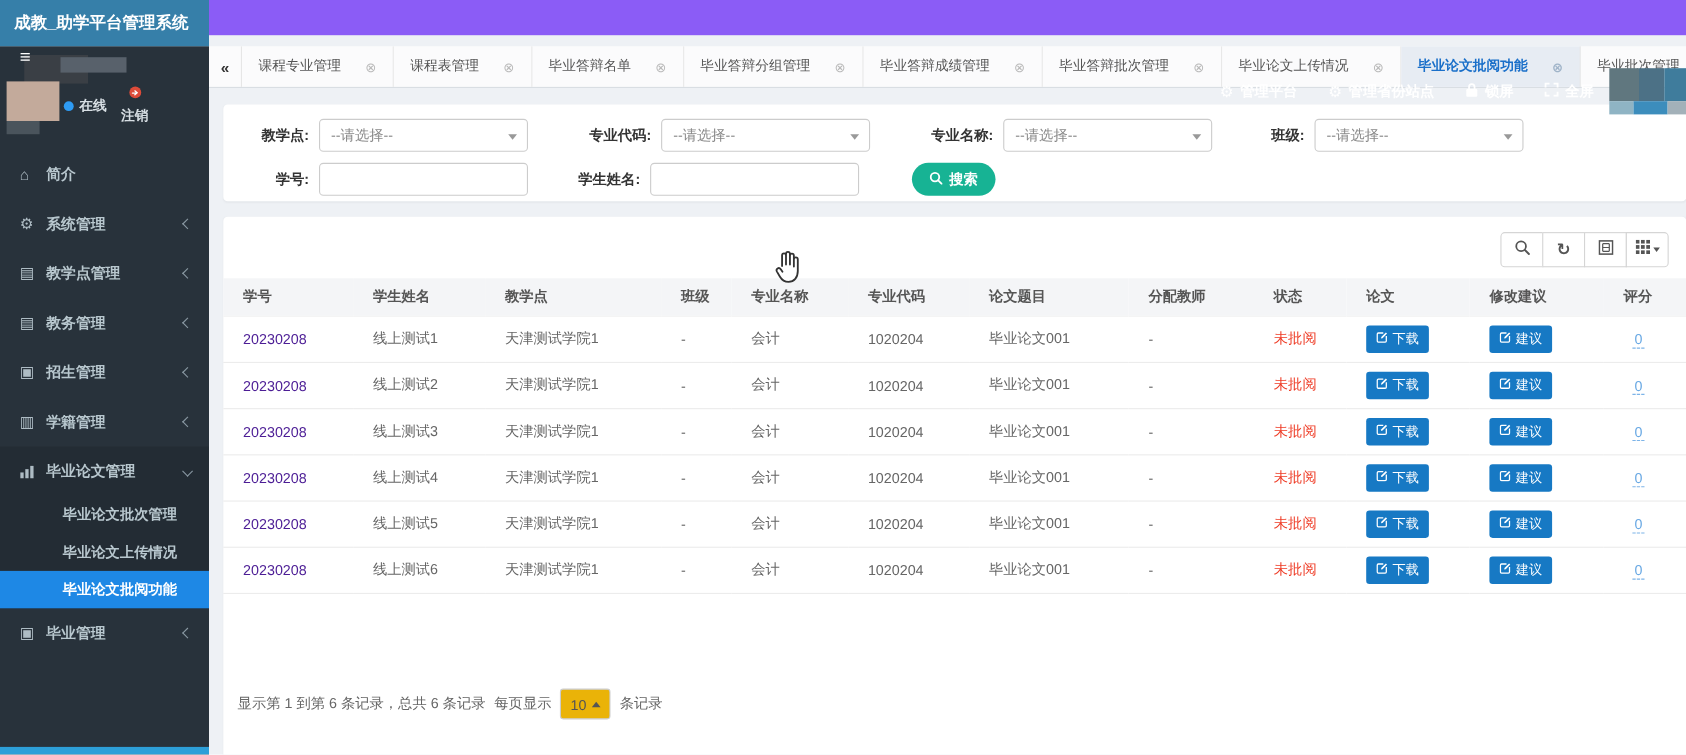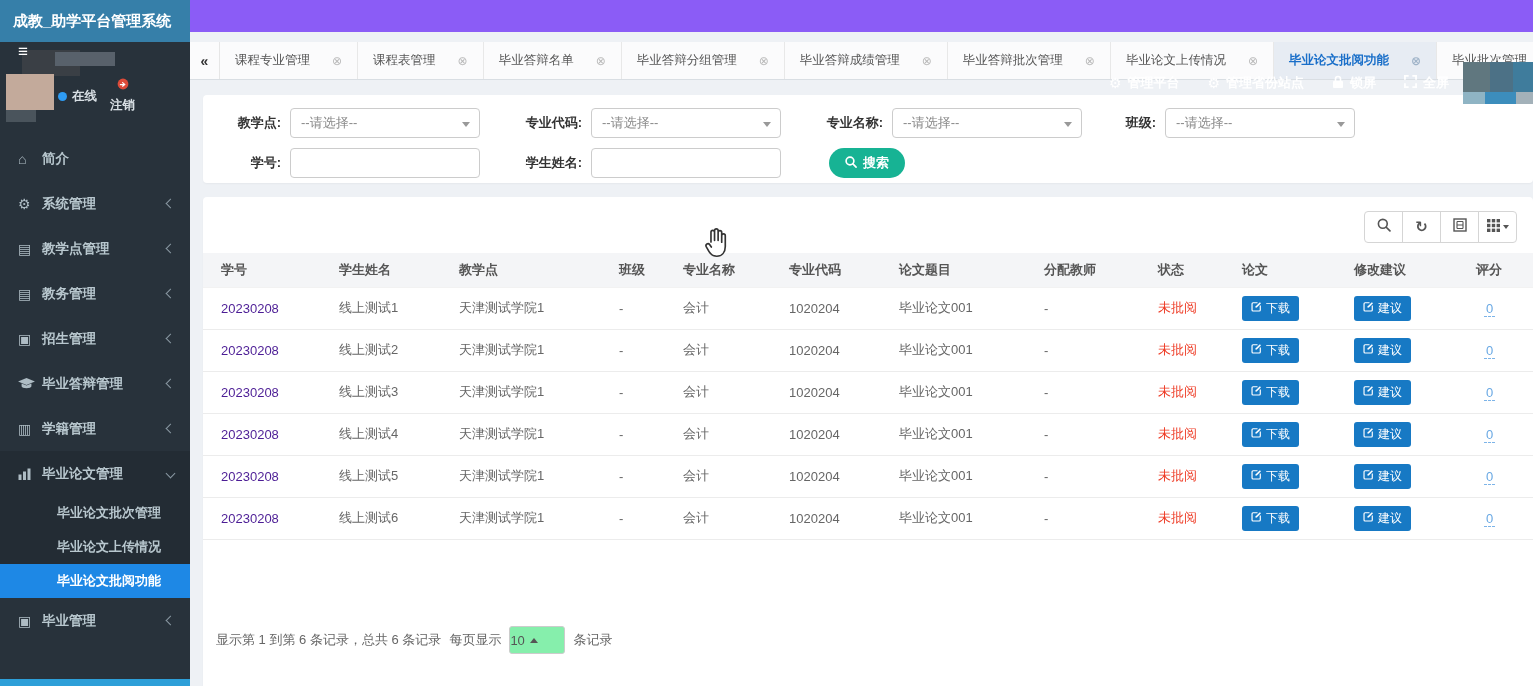--- a/index.html
+++ b/index.html
@@ -54,21 +54,21 @@
   .tab-scroll-r { width:34px; display:flex; align-items:center; justify-content:center; color:#333; font-size:14px; font-weight:bold; cursor:pointer; }
   .refresh-btn { display:flex; align-items:center; gap:5px; color:#444; font-size:12.5px; padding-left:10px; margin-right:-16px; width:60px; flex:none; cursor:pointer; }
   .refresh-btn .uglyph { font-size:14px; font-weight:bold; }
 
   
   .filter-panel { position:absolute; left:203px; right:0; top:95px; height:88px; background:#fff; border-radius:4px; box-shadow:0 1px 2px rgba(0,0,0,.04); padding:13px 16px; z-index:5; }
   .frow { display:flex; align-items:center; height:30px; }
   .frow + .frow { margin-top:10px; }
   .flabel { font-size:13px; font-weight:bold; color:#333; text-align:right; margin-right:9px; flex:none; }
   .w62{width:62px;} .w72{width:72px;} .w44{width:44px;}
-  .fsel { position:relative; width:190px; height:30px; border:1px solid #ccc; border-radius:4px; background:#fff; font-size:13px; color:#888; line-height:28px; padding:0 22px 0 10px; margin-right:30px; cursor:pointer; }
+  .fsel { position:relative; width:190px; height:30px; border:1px solid #ccc; border-radius:4px; background:#fff; font-size:13px; color:#888; line-height:28px; padding:0 22px 0 10px; margin-right:40px; cursor:pointer; }
   .fsel .caret { position:absolute; right:9px; top:13px; width:0; height:0; border-left:4px solid transparent; border-right:4px solid transparent; border-top:5px solid #999; }
   .finput { width:190px; height:30px; border:1px solid #ccc; border-radius:4px; background:#fff; margin-right:30px; font-size:13px; padding:0 8px; color:#333; }
   .search-btn { display:inline-flex; align-items:center; gap:6px; height:30px; padding:0 16px; border:none; border-radius:16px; background:#17b394; color:#fff; font-size:13px; font-weight:bold; margin-left:18px; cursor:pointer; }
 
   
   .table-panel { position:absolute; left:203px; right:0; top:197px; bottom:-8px; background:#fff; border-radius:4px; box-shadow:0 1px 2px rgba(0,0,0,.04); z-index:5; }
   .toolbar { display:flex; justify-content:flex-end; padding:14px 16px 10px; }
   .btn-group { display:flex; }
   .tbtn { width:39px; height:32px; background:#fff; border:1px solid #d5d5d5; margin-left:-1px; display:flex; align-items:center; justify-content:center; color:#555; cursor:pointer; gap:3px; }
   .tbtn:first-child { border-radius:4px 0 0 4px; margin-left:0; }
@@ -80,21 +80,21 @@
   thead th { background:#f4f5f7; color:#555; font-weight:bold; height:34px; text-align:left; padding-left:18px; }
   tbody td { height:42px; padding-left:18px; border-bottom:1px solid #ececec; }
   tbody tr:first-child td { border-top:1px solid #f2f2f2; }
   td.no { color:#4c1d95; }
   .status-red { color:#ee3a24; }
   .abtn { display:inline-flex; align-items:center; gap:4px; background:#1779c4; color:#fff; font-size:12px; padding:4px 9px; border:none; border-radius:3px; cursor:pointer; }
   .score-link { color:#6aa9e4; border-bottom:1px dashed #7db4e8; padding:0 2px; cursor:pointer; text-decoration:none; }
   td.score-cell { padding-left:26px; }
 
   .pagination { position:absolute; left:216px; top:626px; display:flex; align-items:center; gap:8px; font-size:13px; color:#666; z-index:6; }
-  .page-size { width:56px; height:28px; border:1px solid #ccc; border-radius:3px; display:flex; align-items:center; gap:5px; color:#555; background:#86efac; cursor:pointer; }
+  .page-size { width:46px; height:28px; border:1px solid #ccc; border-radius:3px; display:flex; align-items:center; justify-content:center; gap:5px; color:#555; background:#eab308; cursor:pointer; }
   .caret-up { width:0; height:0; border-left:4px solid transparent; border-right:4px solid transparent; border-bottom:5px solid #555; }
 
   .hand-cursor { position:absolute; left:702px; top:227px; z-index:50; pointer-events:none; }
 </style>
 </head>
 <body>
 
 <div class="topbar">
   <div class="brand">成教_助学平台管理系统</div>
   <div class="hamburger">
@@ -172,30 +172,20 @@
       <span class="chev-l"></span>
     </div>
     <div class="mi">
       <span class="ic">▤</span>
       <span>教务管理</span>
       <span class="chev-l"></span>
     </div>
     <div class="mi">
       <span class="ic">▣</span>
       <span>招生管理</span>
-      <span class="chev-l"></span>
-    </div>
-    <div class="mi">
-      <span class="ic">
-          <svg width="17" height="11" viewBox="0 0 20 13">
-            <path d="M10 0L0 4.2 10 8.4 20 4.2z" fill="#aebcc4"></path>
-            <path d="M4.2 6.6v3.2c0 1.3 2.7 2.4 5.8 2.4s5.8-1.1 5.8-2.4V6.6L10 9z" fill="#aebcc4"></path>
-          </svg>
-        </span>
-      <span>毕业答辩管理</span>
       <span class="chev-l"></span>
     </div>
     <div class="mi">
       <span class="ic">▥</span>
       <span>学籍管理</span>
       <span class="chev-l"></span>
     </div>
 
     <div class="group-open">
       <div class="mi">

